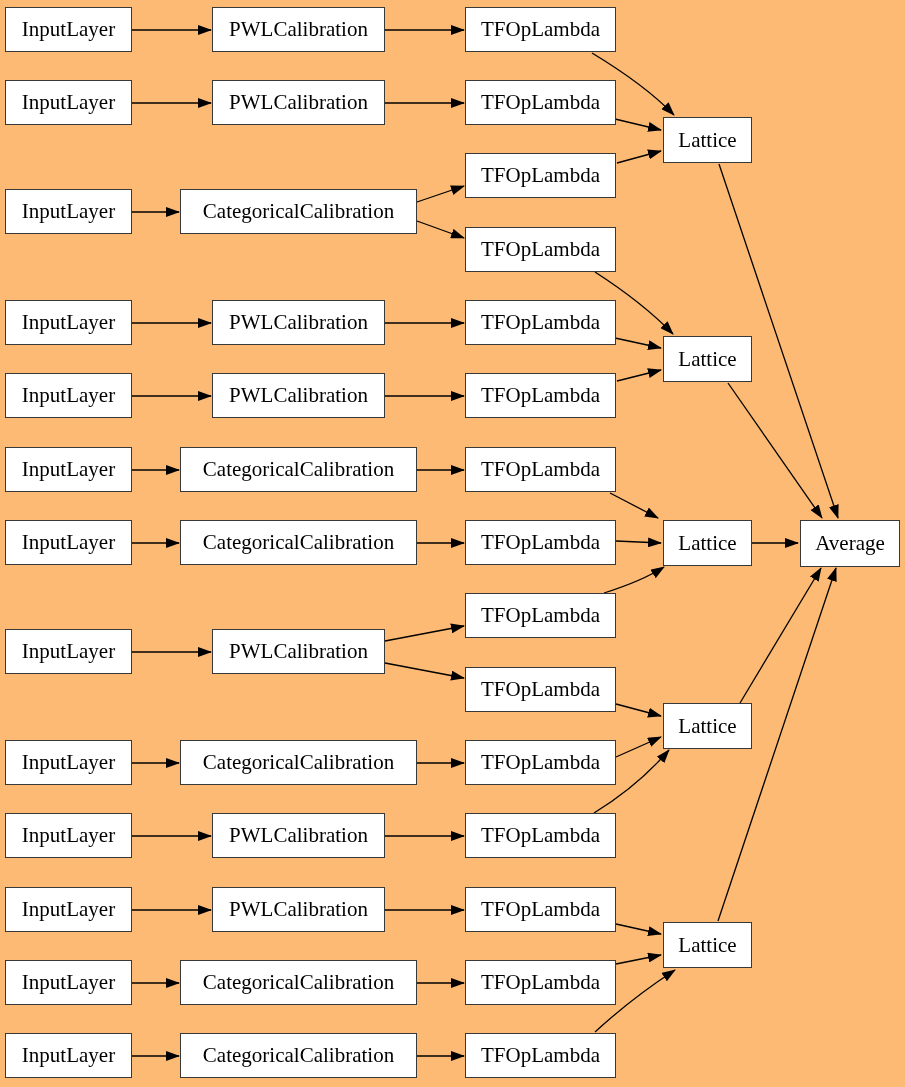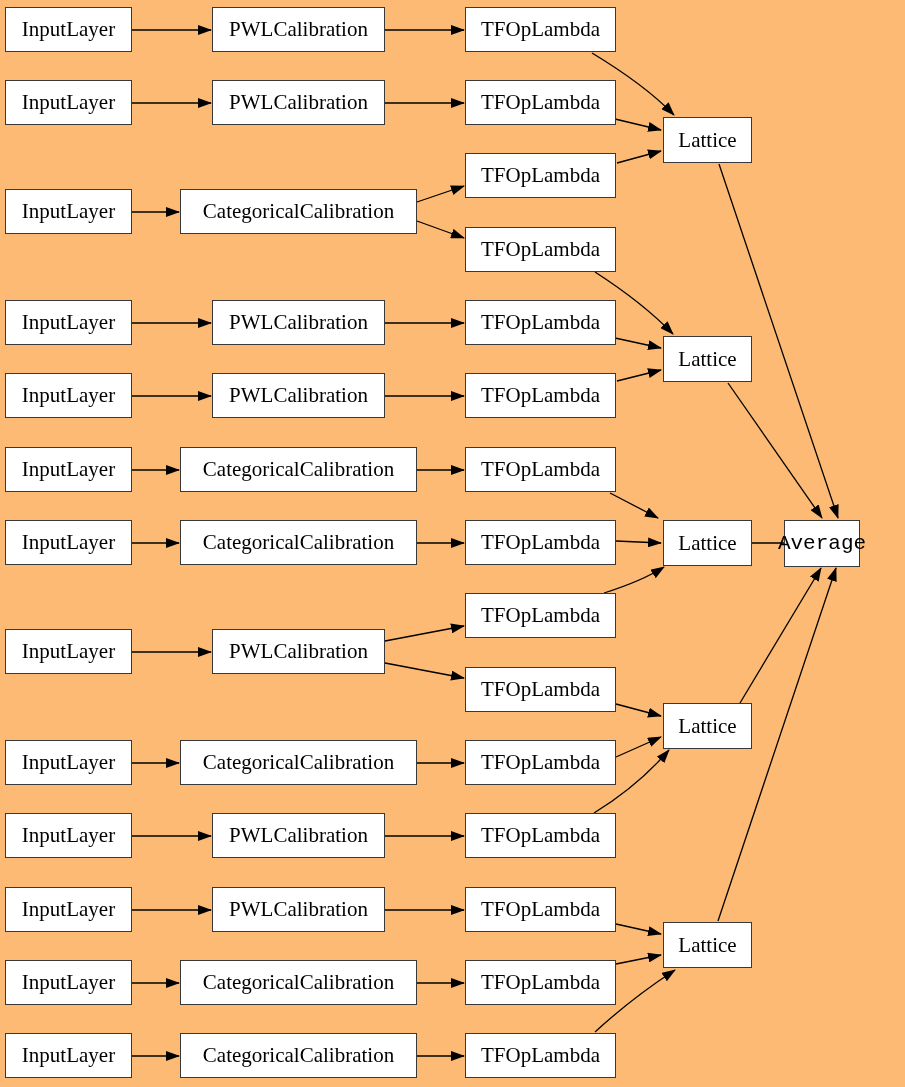--- a/index.html
+++ b/index.html
@@ -150,21 +150,21 @@
     </div>
     <div class="node" style="left: 180px; top: 520px; width: 237px; height: 45px; border-color: rgb(56, 56, 56); background: rgb(255, 255, 255); color: rgb(0, 0, 0);">
       <span>CategoricalCalibration</span>
     </div>
     <div class="node" style="left: 465px; top: 520px; width: 151px; height: 45px; border-color: rgb(56, 56, 56); background: rgb(255, 255, 255); color: rgb(0, 0, 0);">
       <span>TFOpLambda</span>
     </div>
     <div class="node" style="left: 663px; top: 520px; width: 89px; height: 46px; border-color: rgb(56, 56, 56); background: rgb(255, 255, 255); color: rgb(0, 0, 0);">
       <span>Lattice</span>
     </div>
-    <div class="node" style="left: 784px; top: 520px; width: 76px; height: 47px; border-color: rgb(56, 56, 56); background: rgb(255, 255, 255); color: rgb(0, 0, 0); font-family: Liberation Mono, monospace;">
+    <div class="node" style="left: 800px; top: 520px; width: 100px; height: 47px; border-color: rgb(56, 56, 56); background: rgb(255, 255, 255); color: rgb(0, 0, 0);">
       <span>Average</span>
     </div>
     <div class="node" style="left: 465px; top: 593px; width: 151px; height: 45px; border-color: rgb(56, 56, 56); background: rgb(255, 255, 255); color: rgb(0, 0, 0);">
       <span>TFOpLambda</span>
     </div>
     <div class="node" style="left: 5px; top: 629px; width: 127px; height: 45px; border-color: rgb(56, 56, 56); background: rgb(255, 255, 255); color: rgb(0, 0, 0);">
       <span>InputLayer</span>
     </div>
     <div class="node" style="left: 212px; top: 629px; width: 173px; height: 45px; border-color: rgb(56, 56, 56); background: rgb(255, 255, 255); color: rgb(0, 0, 0);">
       <span>PWLCalibration</span>

